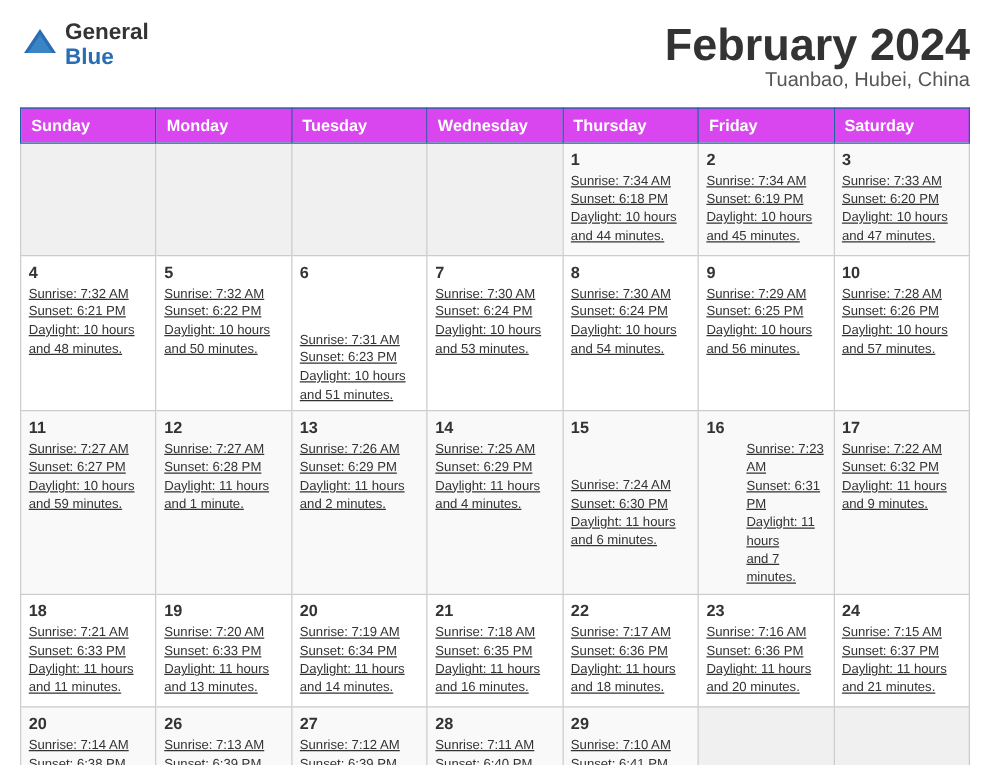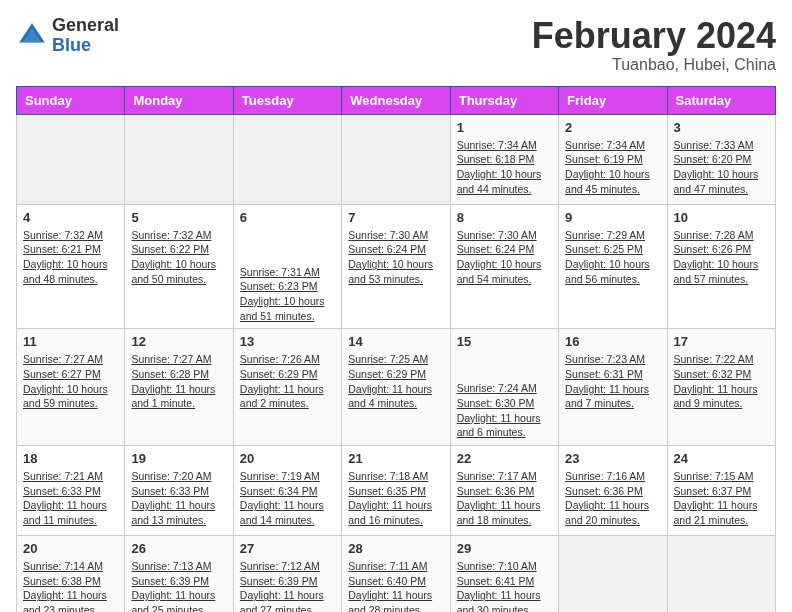--- a/index.html
+++ b/index.html
@@ -227,21 +227,21 @@
         </td>
         <td>
           <div class="day-number">15</div>
           <div class="day-info" style="white-space: pre-line; margin-top: 32px;">Sunrise: 7:24 AM
 Sunset: 6:30 PM
 Daylight: 11 hours
 and 6 minutes.</div>
         </td>
         <td>
           <div class="day-number">16</div>
-          <div class="day-info" style="white-space: pre-line;">Sunrise: 7:23 AM
+          <div class="day-info" style="white-space: pre-line; margin-left: 32px;">Sunrise: 7:23 AM
 Sunset: 6:31 PM
 Daylight: 11 hours
 and 7 minutes.</div>
         </td>
         <td>
           <div class="day-number">17</div>
           <div class="day-info" style="white-space: pre-line;">Sunrise: 7:22 AM
 Sunset: 6:32 PM
 Daylight: 11 hours
 and 9 minutes.</div>

